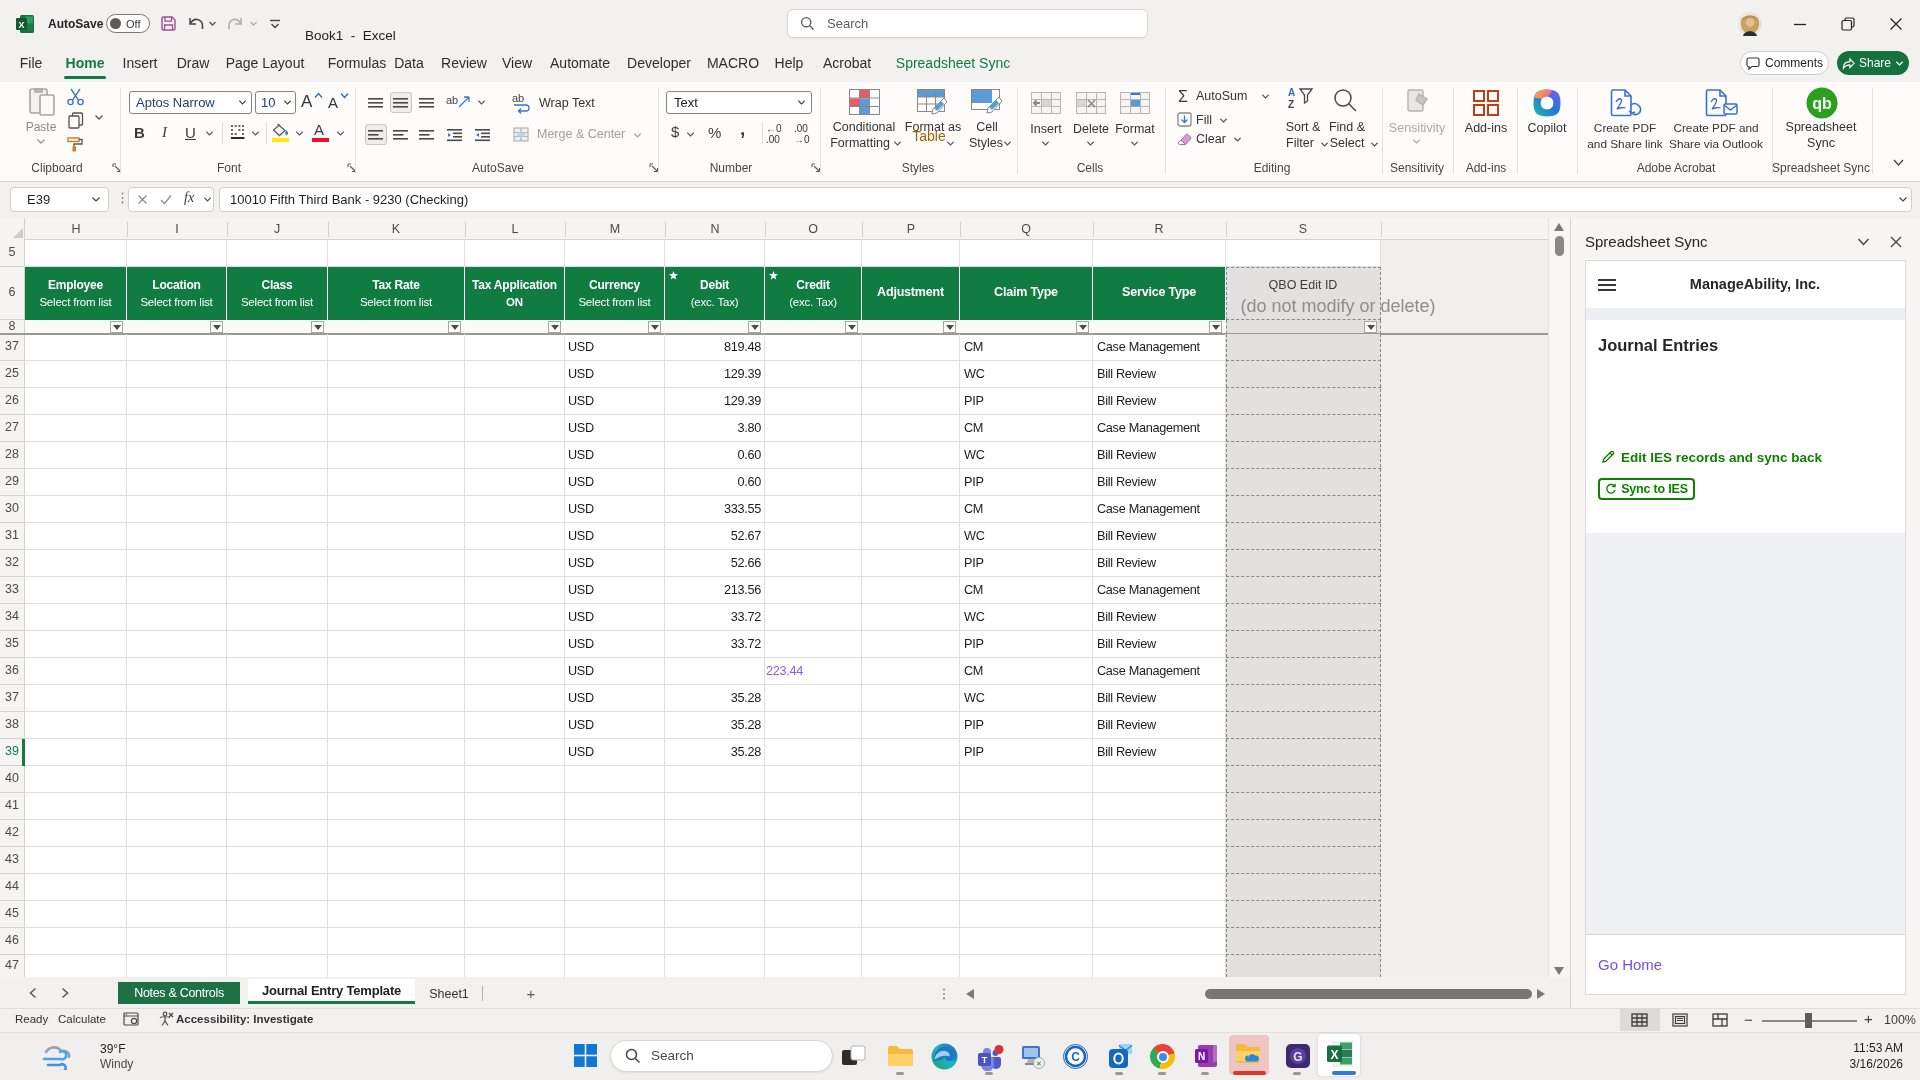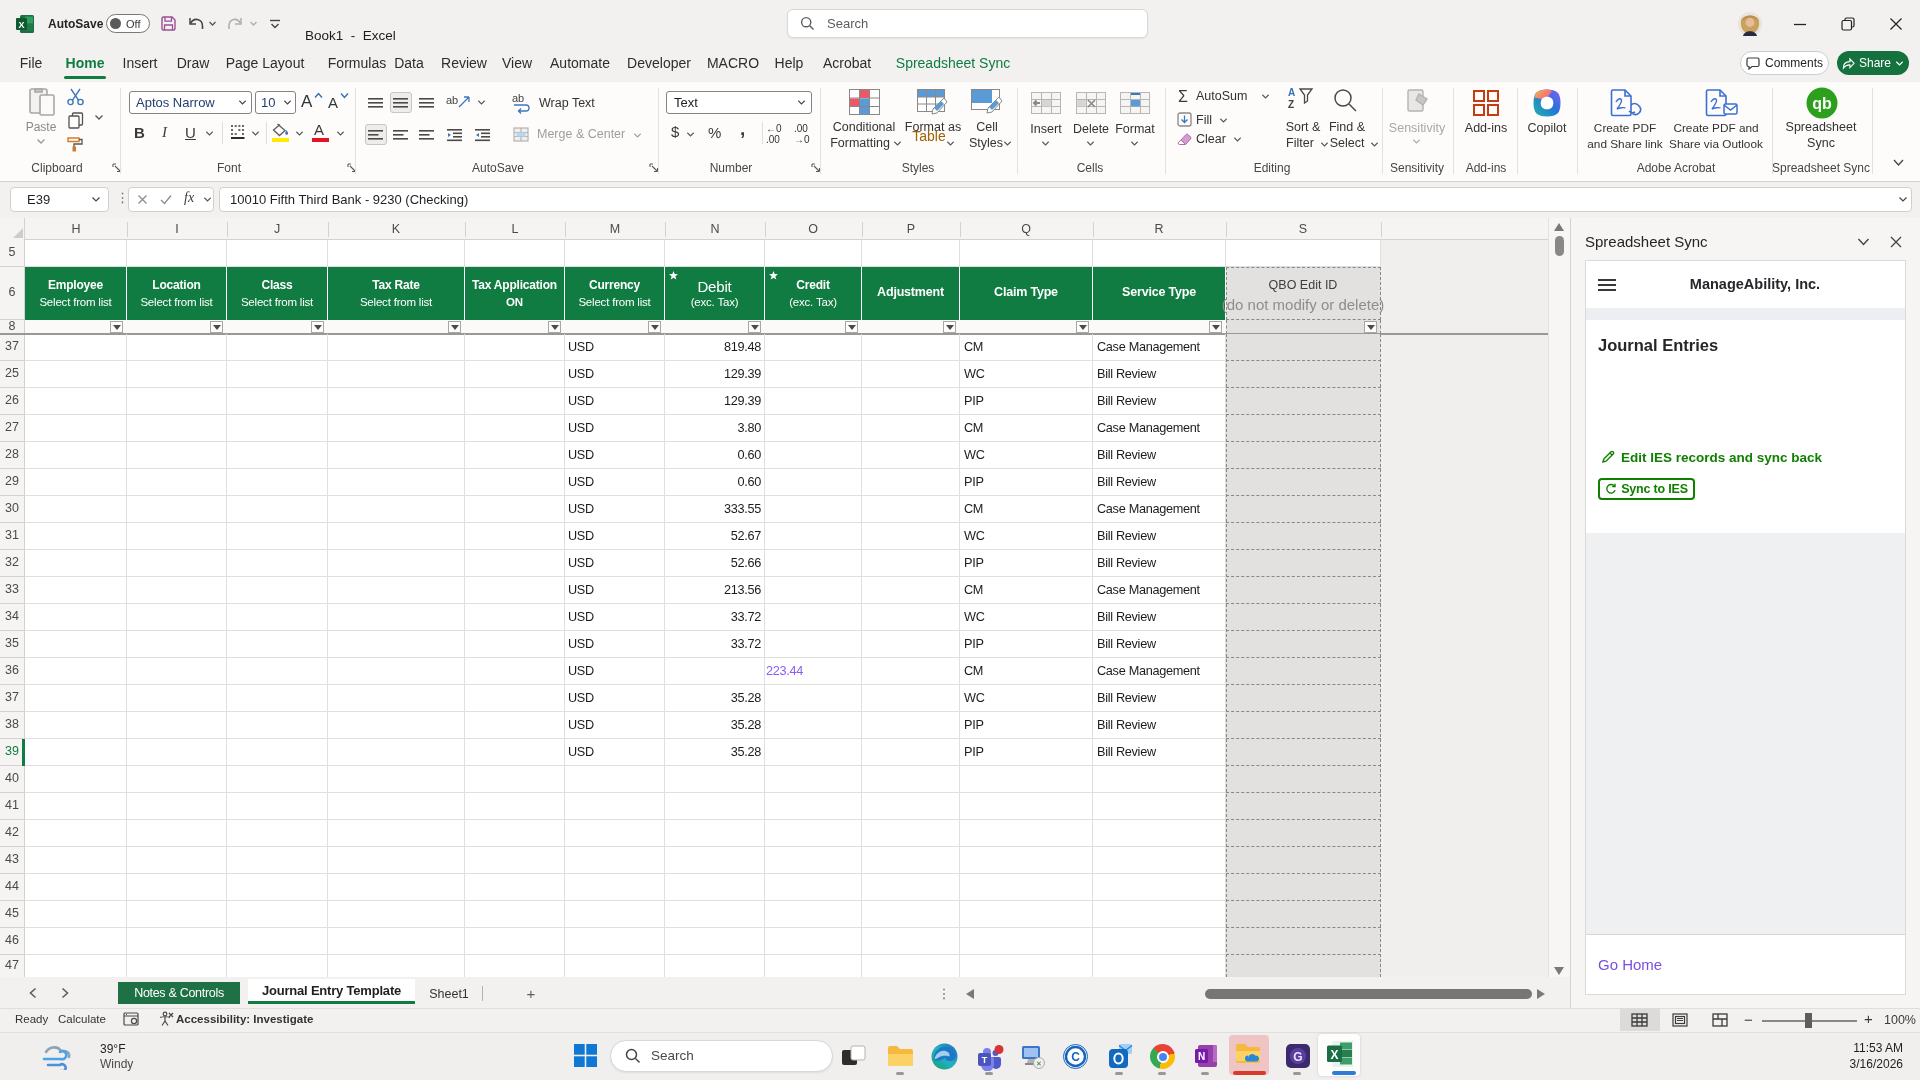--- a/index.html
+++ b/index.html
@@ -589,40 +589,40 @@
 <div class="a" style="left:328px;top:267px;width:136px;height:53px;background:#107C41"></div>
 <div class="tx" style="left:396.0px;top:278px;font-size:12px;font-weight:bold;color:#fff;transform:translateX(-50%);letter-spacing:-0.2px">Tax Rate</div>
 <div class="tx" style="left:396.0px;top:296px;font-size:11.5px;font-weight:normal;color:#fff;transform:translateX(-50%);letter-spacing:-0.2px">Select from list</div>
 <div class="a" style="left:465px;top:267px;width:99px;height:53px;background:#107C41"></div>
 <div class="tx" style="left:514.5px;top:278px;font-size:12px;font-weight:bold;color:#fff;transform:translateX(-50%);letter-spacing:-0.2px">Tax Application</div>
 <div class="tx" style="left:514.5px;top:296px;font-size:11.5px;font-weight:bold;color:#fff;transform:translateX(-50%);letter-spacing:-0.2px">ON</div>
 <div class="a" style="left:565px;top:267px;width:99px;height:53px;background:#107C41"></div>
 <div class="tx" style="left:614.5px;top:278px;font-size:12px;font-weight:bold;color:#fff;transform:translateX(-50%);letter-spacing:-0.2px">Currency</div>
 <div class="tx" style="left:614.5px;top:296px;font-size:11.5px;font-weight:normal;color:#fff;transform:translateX(-50%);letter-spacing:-0.2px">Select from list</div>
 <div class="a" style="left:665px;top:267px;width:99px;height:53px;background:#107C41"></div>
-<div class="tx" style="left:714.5px;top:278px;font-size:15px;font-weight:normal;color:#fff;transform:translateX(-50%);letter-spacing:-0.2px">Debit</div>
+<div class="tx" style="left:714.5px;top:278px;font-size:12px;font-weight:bold;color:#fff;transform:translateX(-50%);letter-spacing:-0.2px">Debit</div>
 <div class="tx" style="left:714.5px;top:296px;font-size:11.5px;font-weight:normal;color:#fff;transform:translateX(-50%);letter-spacing:-0.2px">(exc. Tax)</div>
 <svg class="a" style="left:669px;top:271px" width="9" height="9" viewBox="0 0 10 10">
       <path d="M5 0 L6.3 3.4 L10 3.6 L7.1 5.9 L8.1 9.5 L5 7.4 L1.9 9.5 L2.9 5.9 L0 3.6 L3.7 3.4 Z" fill="#fff"></path>
     </svg>
 <div class="a" style="left:765px;top:267px;width:96px;height:53px;background:#107C41"></div>
 <div class="tx" style="left:813.0px;top:278px;font-size:12px;font-weight:bold;color:#fff;transform:translateX(-50%);letter-spacing:-0.2px">Credit</div>
 <div class="tx" style="left:813.0px;top:296px;font-size:11.5px;font-weight:normal;color:#fff;transform:translateX(-50%);letter-spacing:-0.2px">(exc. Tax)</div>
 <svg class="a" style="left:769px;top:271px" width="9" height="9" viewBox="0 0 10 10">
       <path d="M5 0 L6.3 3.4 L10 3.6 L7.1 5.9 L8.1 9.5 L5 7.4 L1.9 9.5 L2.9 5.9 L0 3.6 L3.7 3.4 Z" fill="#fff"></path>
     </svg>
 <div class="a" style="left:862px;top:267px;width:97px;height:53px;background:#107C41"></div>
 <div class="tx" style="left:910.5px;top:285px;font-size:12.5px;font-weight:bold;color:#fff;transform:translateX(-50%);letter-spacing:-0.2px">Adjustment</div>
 <div class="a" style="left:960px;top:267px;width:132px;height:53px;background:#107C41"></div>
 <div class="tx" style="left:1026.0px;top:285px;font-size:12.5px;font-weight:bold;color:#fff;transform:translateX(-50%);letter-spacing:-0.2px">Claim Type</div>
 <div class="a" style="left:1093px;top:267px;width:132px;height:53px;background:#107C41"></div>
 <div class="tx" style="left:1159.0px;top:285px;font-size:12.5px;font-weight:bold;color:#fff;transform:translateX(-50%);letter-spacing:-0.2px">Service Type</div>
 <div class="a" style="left:1226px;top:267px;width:155px;height:53px;background:#e2e1e0;border:1px dashed #8a8886"></div>
 <div class="tx" style="left:1303px;top:278px;font-size:12.5px;color:#3d3d3d;transform:translateX(-50%)">QBO Edit ID</div>
-<div class="tx" style="left:1303px;top:296px;font-size:15px;color:#8f8d8b;transform:translateX(-50%)">(do not modify or delete)</div>
+<div class="tx" style="left:1338px;top:296px;font-size:18px;color:#8f8d8b;transform:translateX(-50%)">(do not modify or delete)</div>
 <div class="a" style="left:25px;top:320px;width:1201px;height:14px;background:#fbfaf9"></div>
 <div class="a" style="left:1226px;top:320px;width:155px;height:14px;background:#e2e1e0;border-left:1px dashed #8a8886;border-right:1px dashed #8a8886"></div>
 <div class="a" style="left:110px;top:321px;width:13px;height:12px;background:#fdfdfc;border:1px solid #a9a7a5"></div>
 <svg class="a" style="left:113px;top:325px" width="8" height="5" viewBox="0 0 8 5">
       <path d="M0 0 H8 L4 5 Z" fill="#4a4a4a"></path>
     </svg>
 <div class="a" style="left:210px;top:321px;width:13px;height:12px;background:#fdfdfc;border:1px solid #a9a7a5"></div>
 <svg class="a" style="left:213px;top:325px" width="8" height="5" viewBox="0 0 8 5">
       <path d="M0 0 H8 L4 5 Z" fill="#4a4a4a"></path>
     </svg>

